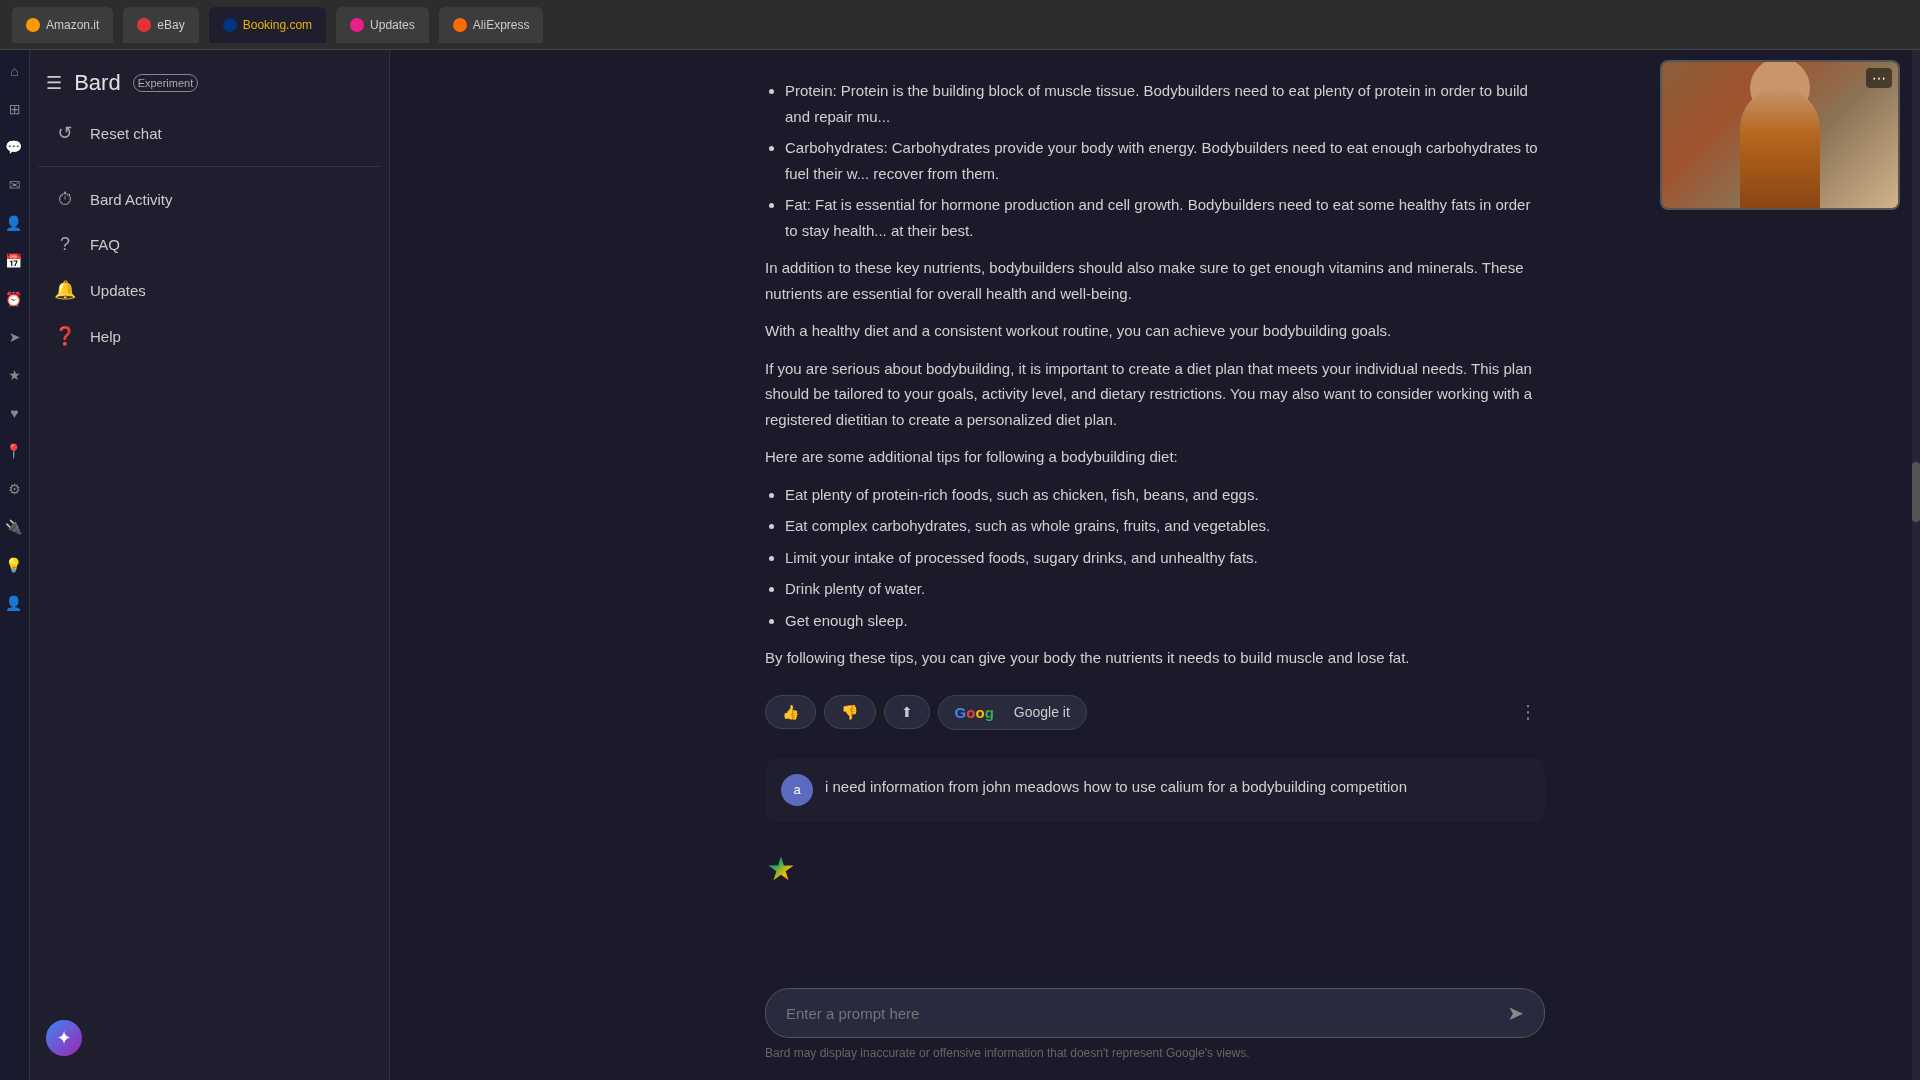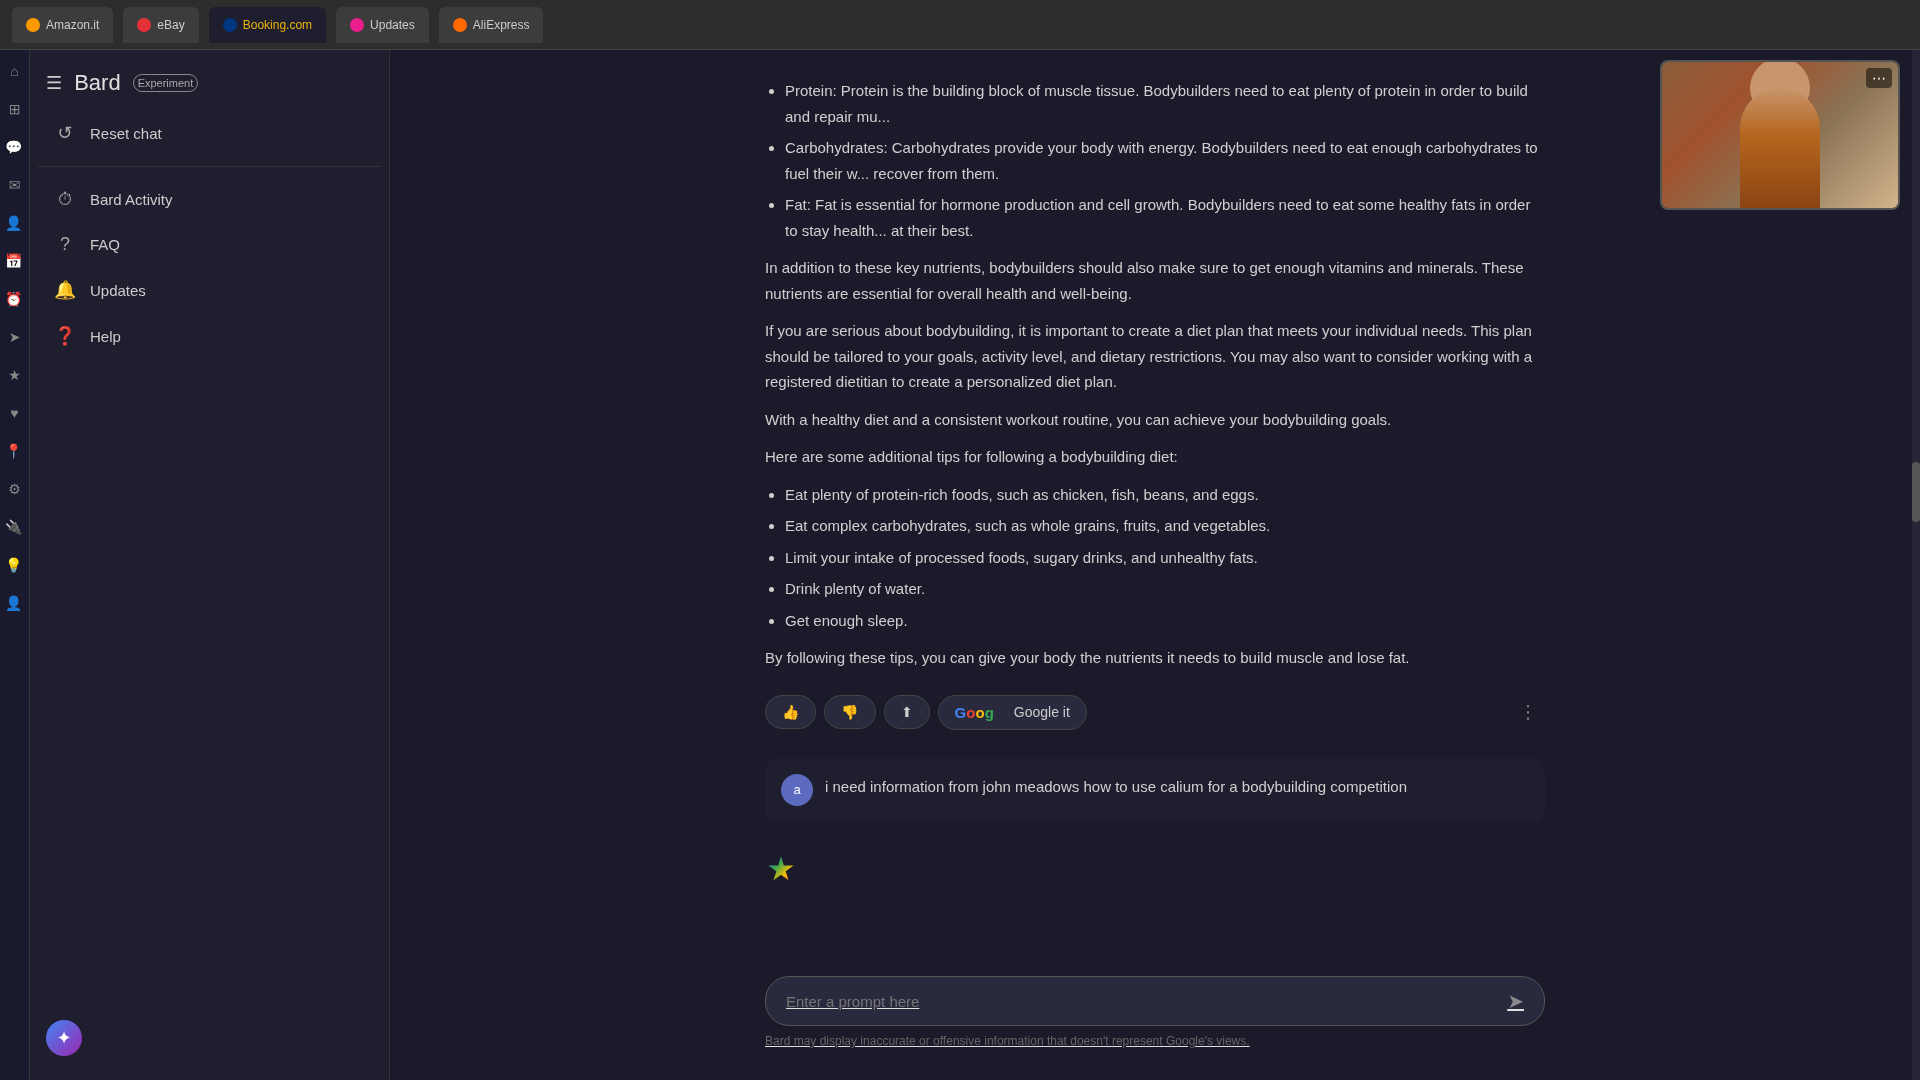--- a/index.html
+++ b/index.html
@@ -253,23 +253,22 @@
     .sparkle-icon {
       width: 26px; height: 26px;
       background: linear-gradient(135deg, #4285f4, #34a853, #fbbc04, #ea4335);
       clip-path: polygon(50% 0%, 61% 35%, 98% 35%, 68% 57%, 79% 91%, 50% 70%, 21% 91%, 32% 57%, 2% 35%, 39% 35%);
     }
 
     
     .input-area {
       padding: 16px 60px 8px;
       max-width: 900px;
-      margin: 12px auto;
+      margin: 0 auto;
       width: 100%;
-      text-decoration: underline;
     }
     .prompt-input-wrapper {
       background: #2a2a3e;
       border: 1px solid #555;
       border-radius: 24px;
       display: flex;
       align-items: center;
       padding: 12px 20px;
       gap: 12px;
     }
@@ -488,22 +487,22 @@
     </div>
 
     <div class="chat-area">
       <div class="response-text">
         <ul>
           <li>Protein: Protein is the building block of muscle tissue. Bodybuilders need to eat plenty of protein in order to build and repair mu...</li>
           <li>Carbohydrates: Carbohydrates provide your body with energy. Bodybuilders need to eat enough carbohydrates to fuel their w... recover from them.</li>
           <li>Fat: Fat is essential for hormone production and cell growth. Bodybuilders need to eat some healthy fats in order to stay health... at their best.</li>
         </ul>
         <p>In addition to these key nutrients, bodybuilders should also make sure to get enough vitamins and minerals. These nutrients are essential for overall health and well-being.</p>
+        <p>With a healthy diet and a consistent workout routine, you can achieve your bodybuilding goals.</p>
         <p>If you are serious about bodybuilding, it is important to create a diet plan that meets your individual needs. This plan should be tailored to your goals, activity level, and dietary restrictions. You may also want to consider working with a registered dietitian to create a personalized diet plan.</p>
-        <p>With a healthy diet and a consistent workout routine, you can achieve your bodybuilding goals.</p>
         <p>Here are some additional tips for following a bodybuilding diet:</p>
         <ul>
           <li>Eat plenty of protein-rich foods, such as chicken, fish, beans, and eggs.</li>
           <li>Eat complex carbohydrates, such as whole grains, fruits, and vegetables.</li>
           <li>Limit your intake of processed foods, sugary drinks, and unhealthy fats.</li>
           <li>Drink plenty of water.</li>
           <li>Get enough sleep.</li>
         </ul>
         <p>By following these tips, you can give your body the nutrients it needs to build muscle and lose fat.</p>
       </div>

